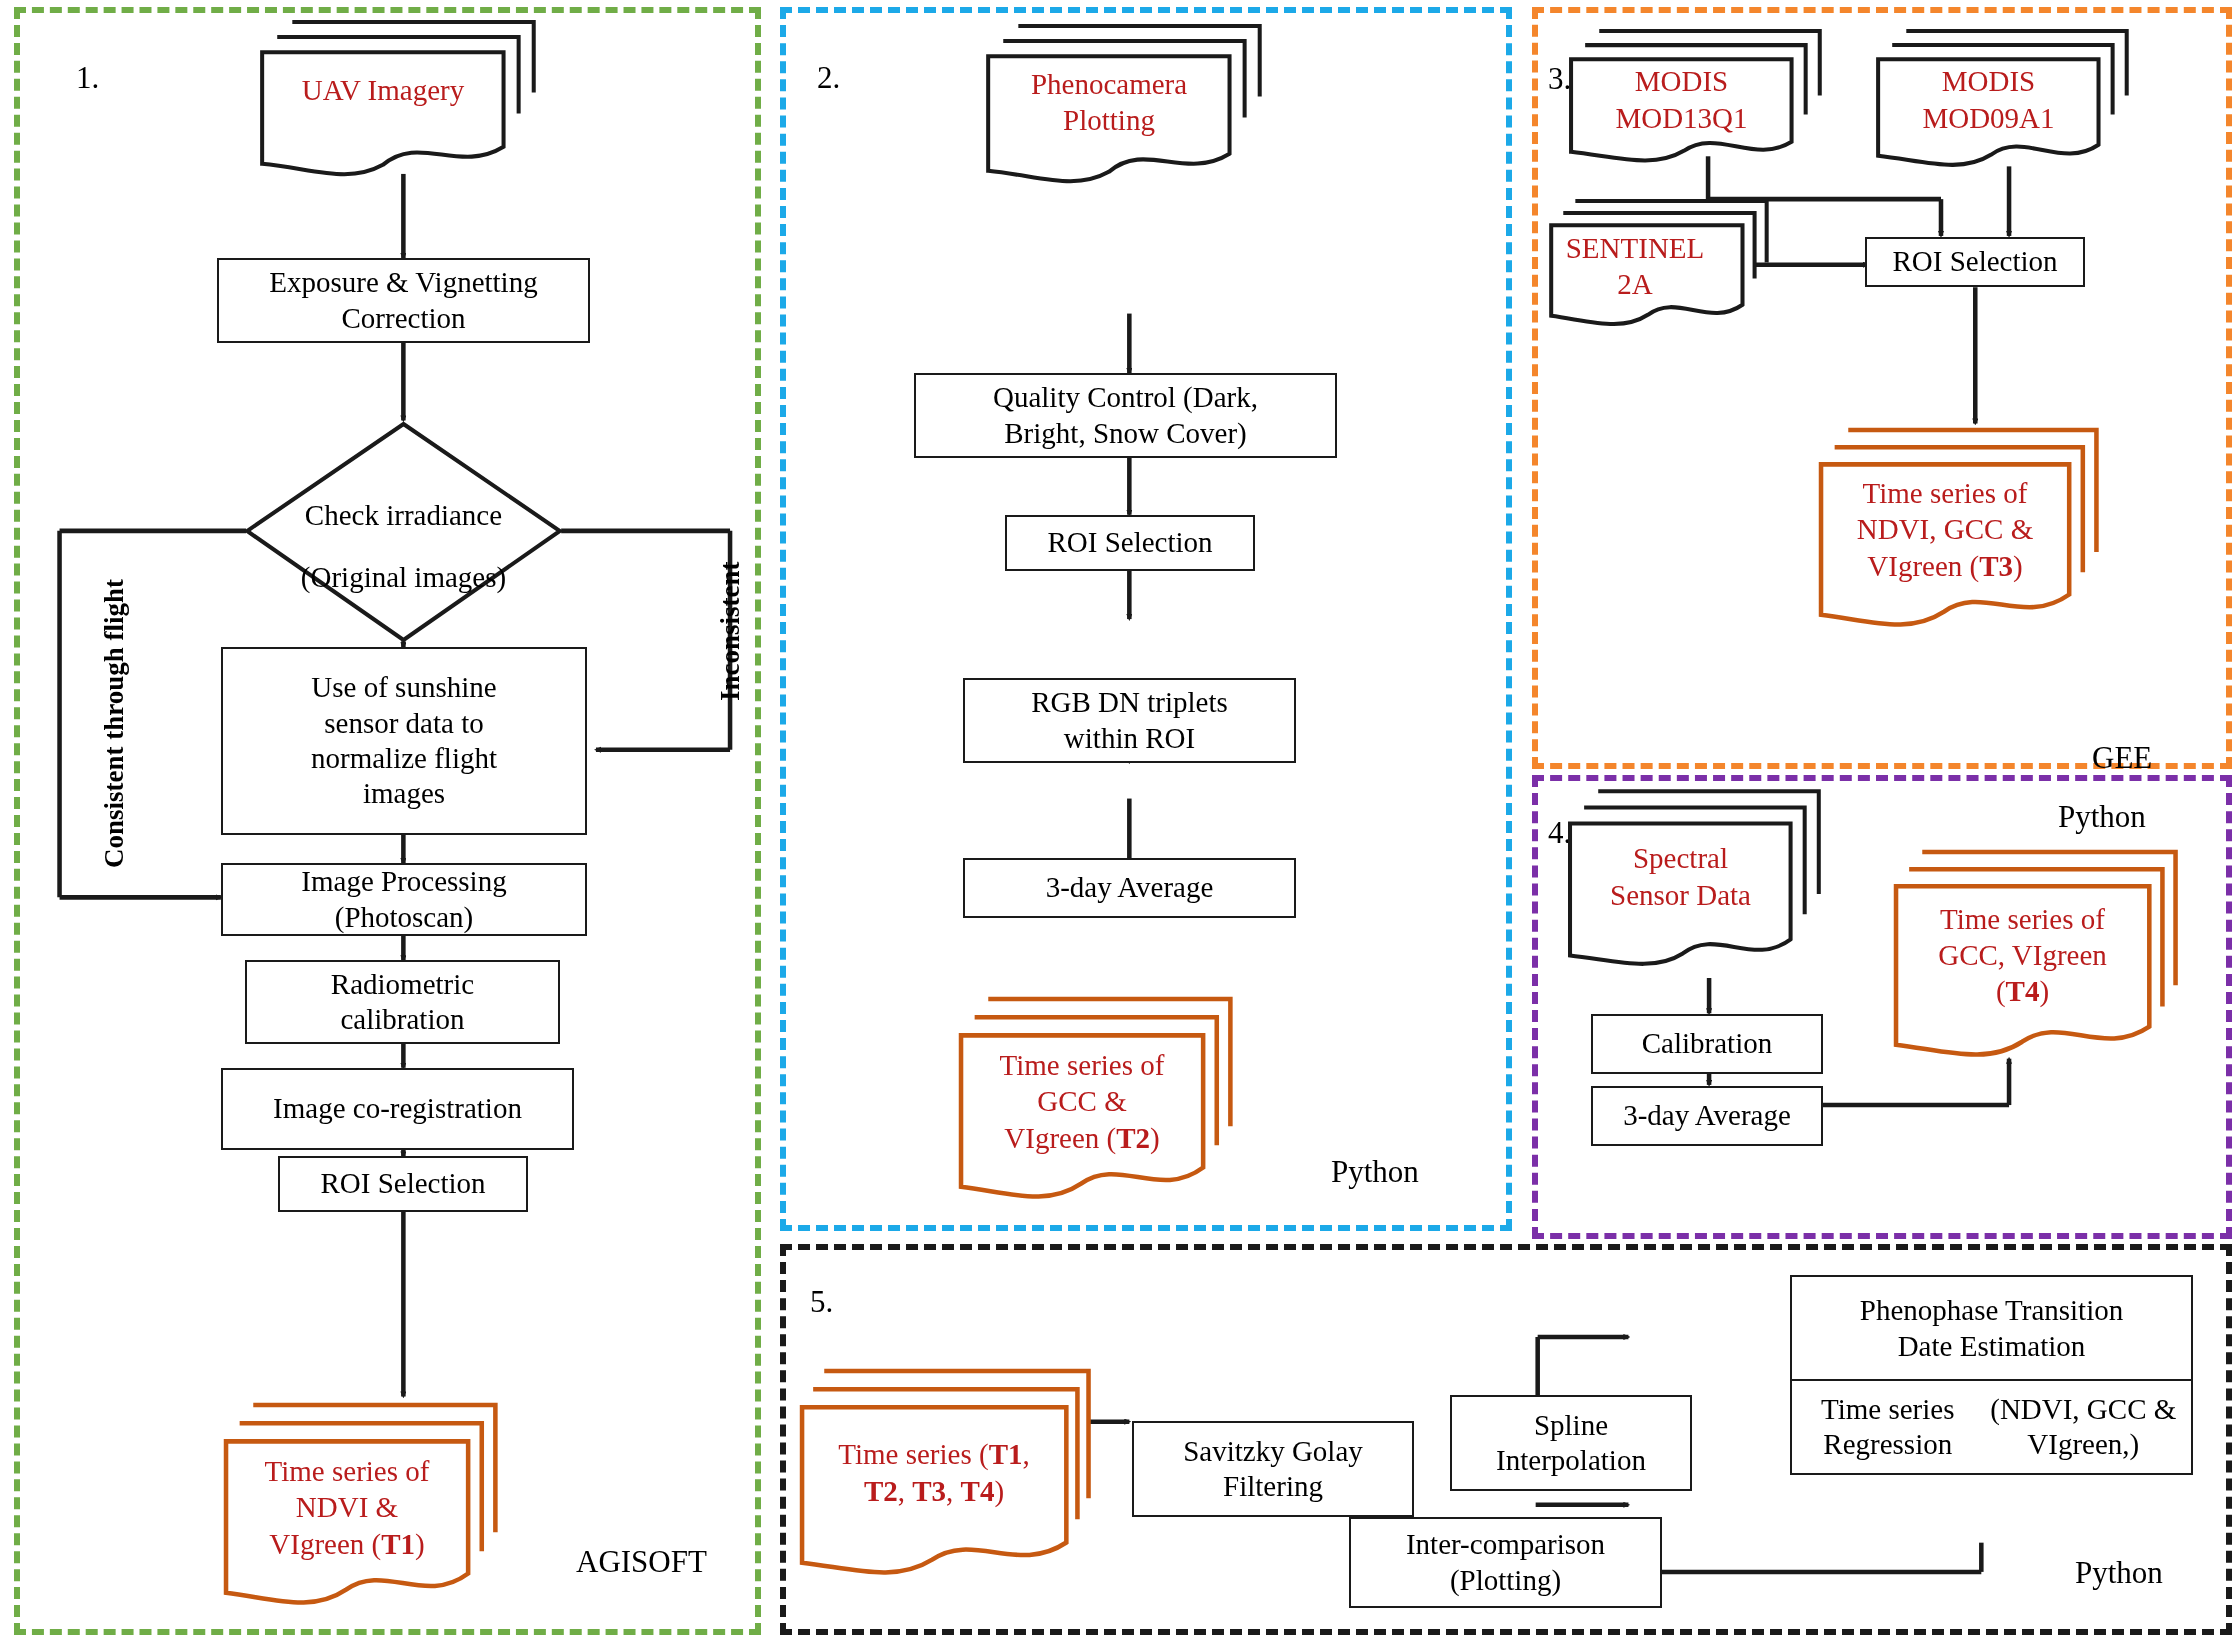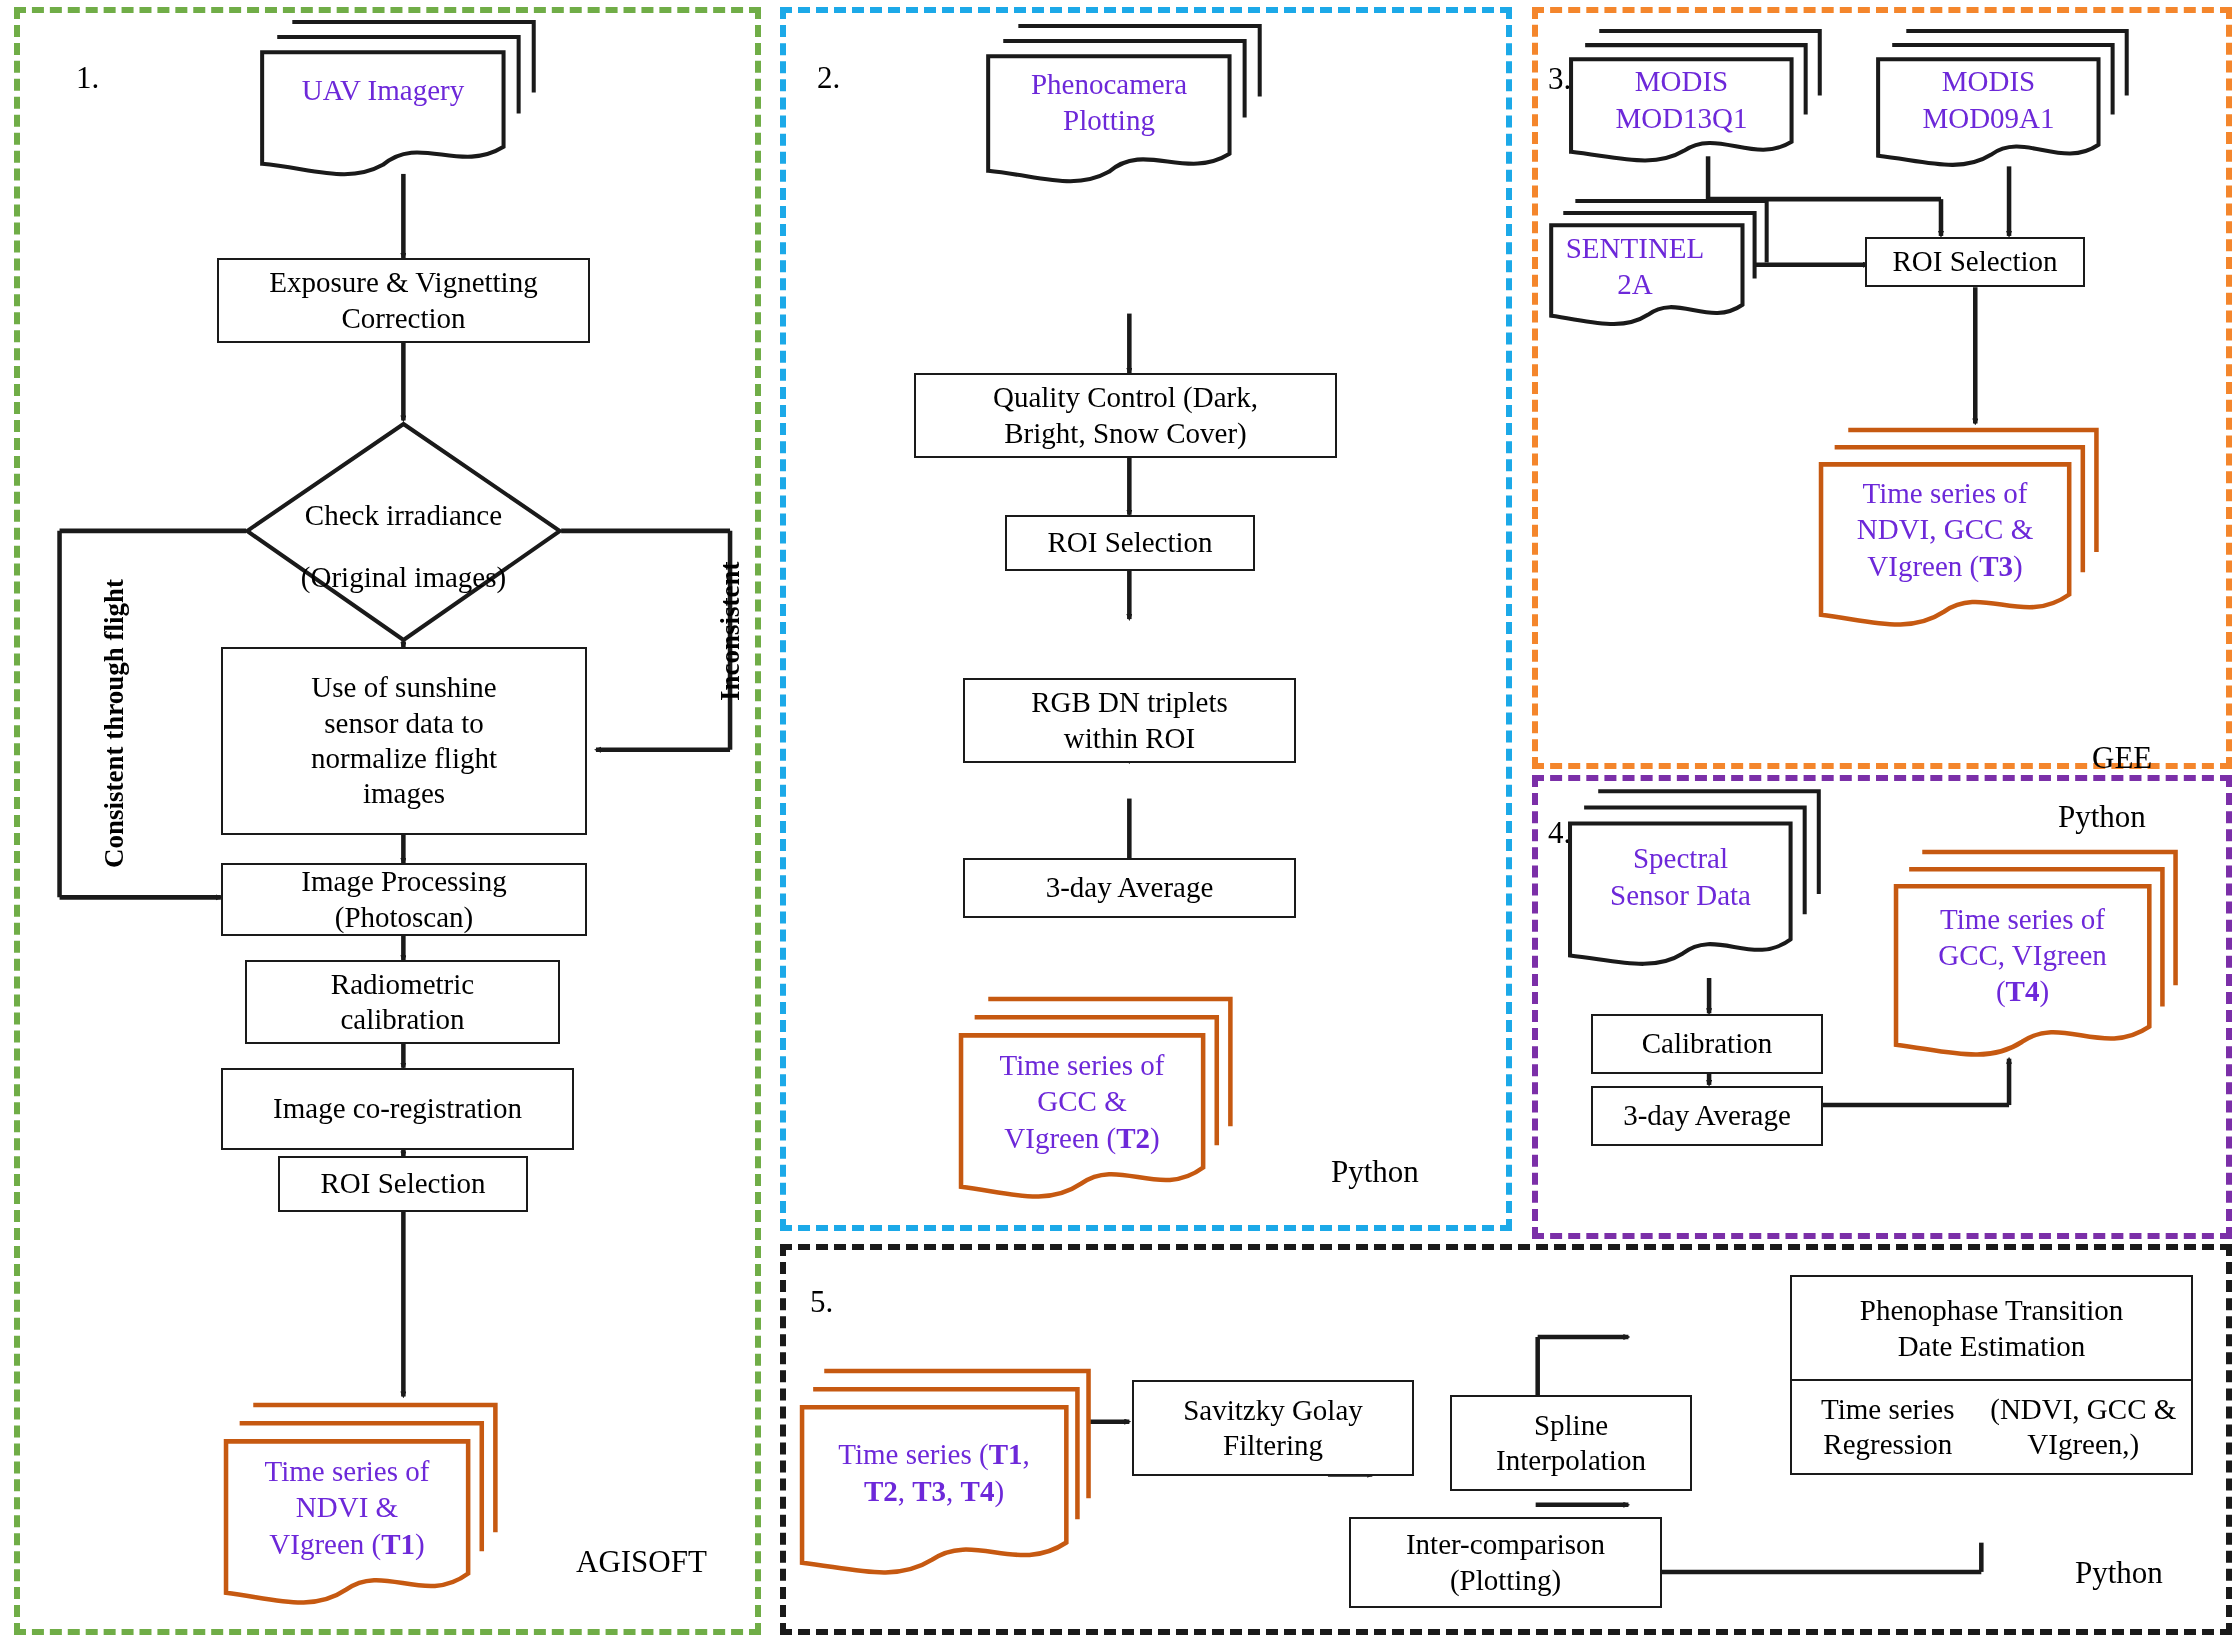--- a/index.html
+++ b/index.html
@@ -13,21 +13,21 @@
 
   
   .pbox{position:absolute;box-sizing:border-box;border:2.5px solid #1a1a1a;background:#fff;
         display:flex;align-items:center;justify-content:center;text-align:center;
         font-size:29px;line-height:1.22;color:#000;padding:2px 4px;}
 
   
   .docstack{position:absolute;}
   .docstack svg{position:absolute;left:0;top:0;overflow:visible;}
   .doctext{position:absolute;display:flex;align-items:center;justify-content:center;
-           text-align:center;font-size:29px;line-height:1.25;color:#6d28d9;}
+           text-align:center;font-size:29px;line-height:1.25;color:#b91c1c;}
 
   
   .diamond{position:absolute;}
   .diamond svg{position:absolute;left:0;top:0;}
   .diamond .dtext{position:absolute;width:100%;text-align:center;font-size:29px;line-height:1.25;color:#000;}
 
   
   .conn{position:absolute;left:0;top:0;width:2239px;height:1645px;pointer-events:none;}
 
   
@@ -326,21 +326,21 @@
       <path d="M52,8 H576 V260" fill="#fff" stroke="#C65911" stroke-width="9"></path>
       <path d="M30,44 H554 V302" fill="#fff" stroke="#C65911" stroke-width="9"></path>
       <path d="M8,80 H532 V348 C436,412 348,326 266,382 C192,428 110,400 8,388 Z" fill="#fff" stroke="#C65911" stroke-width="9"></path>
     </svg>
     <div class="doctext" style="left:4px;top:55px;width:264px;height:101px;flex-direction:column;">
       <span><span>Time series (</span><span class="b">T1</span><span>,</span></span>
       <span><span class="b">T2</span><span>, </span><span class="b">T3</span><span>, </span><span class="b">T4</span><span>)</span></span>
     </div>
   </div>
 
-  <div class="pbox" style="left:1132px;top:1380px;width:282px;height:96px;flex-direction:column;">
+  <div class="pbox" style="left:1132px;top:1421px;width:282px;height:96px;flex-direction:column;">
     <span>Savitzky Golay</span>
     <span>Filtering</span>
   </div>
 
   <div class="pbox" style="left:1450px;top:1395px;width:242px;height:96px;flex-direction:column;">
     <span>Spline</span>
     <span>Interpolation</span>
   </div>
 
   <div class="pbox" style="left:1790px;top:1275px;width:403px;height:107px;flex-direction:column;">

